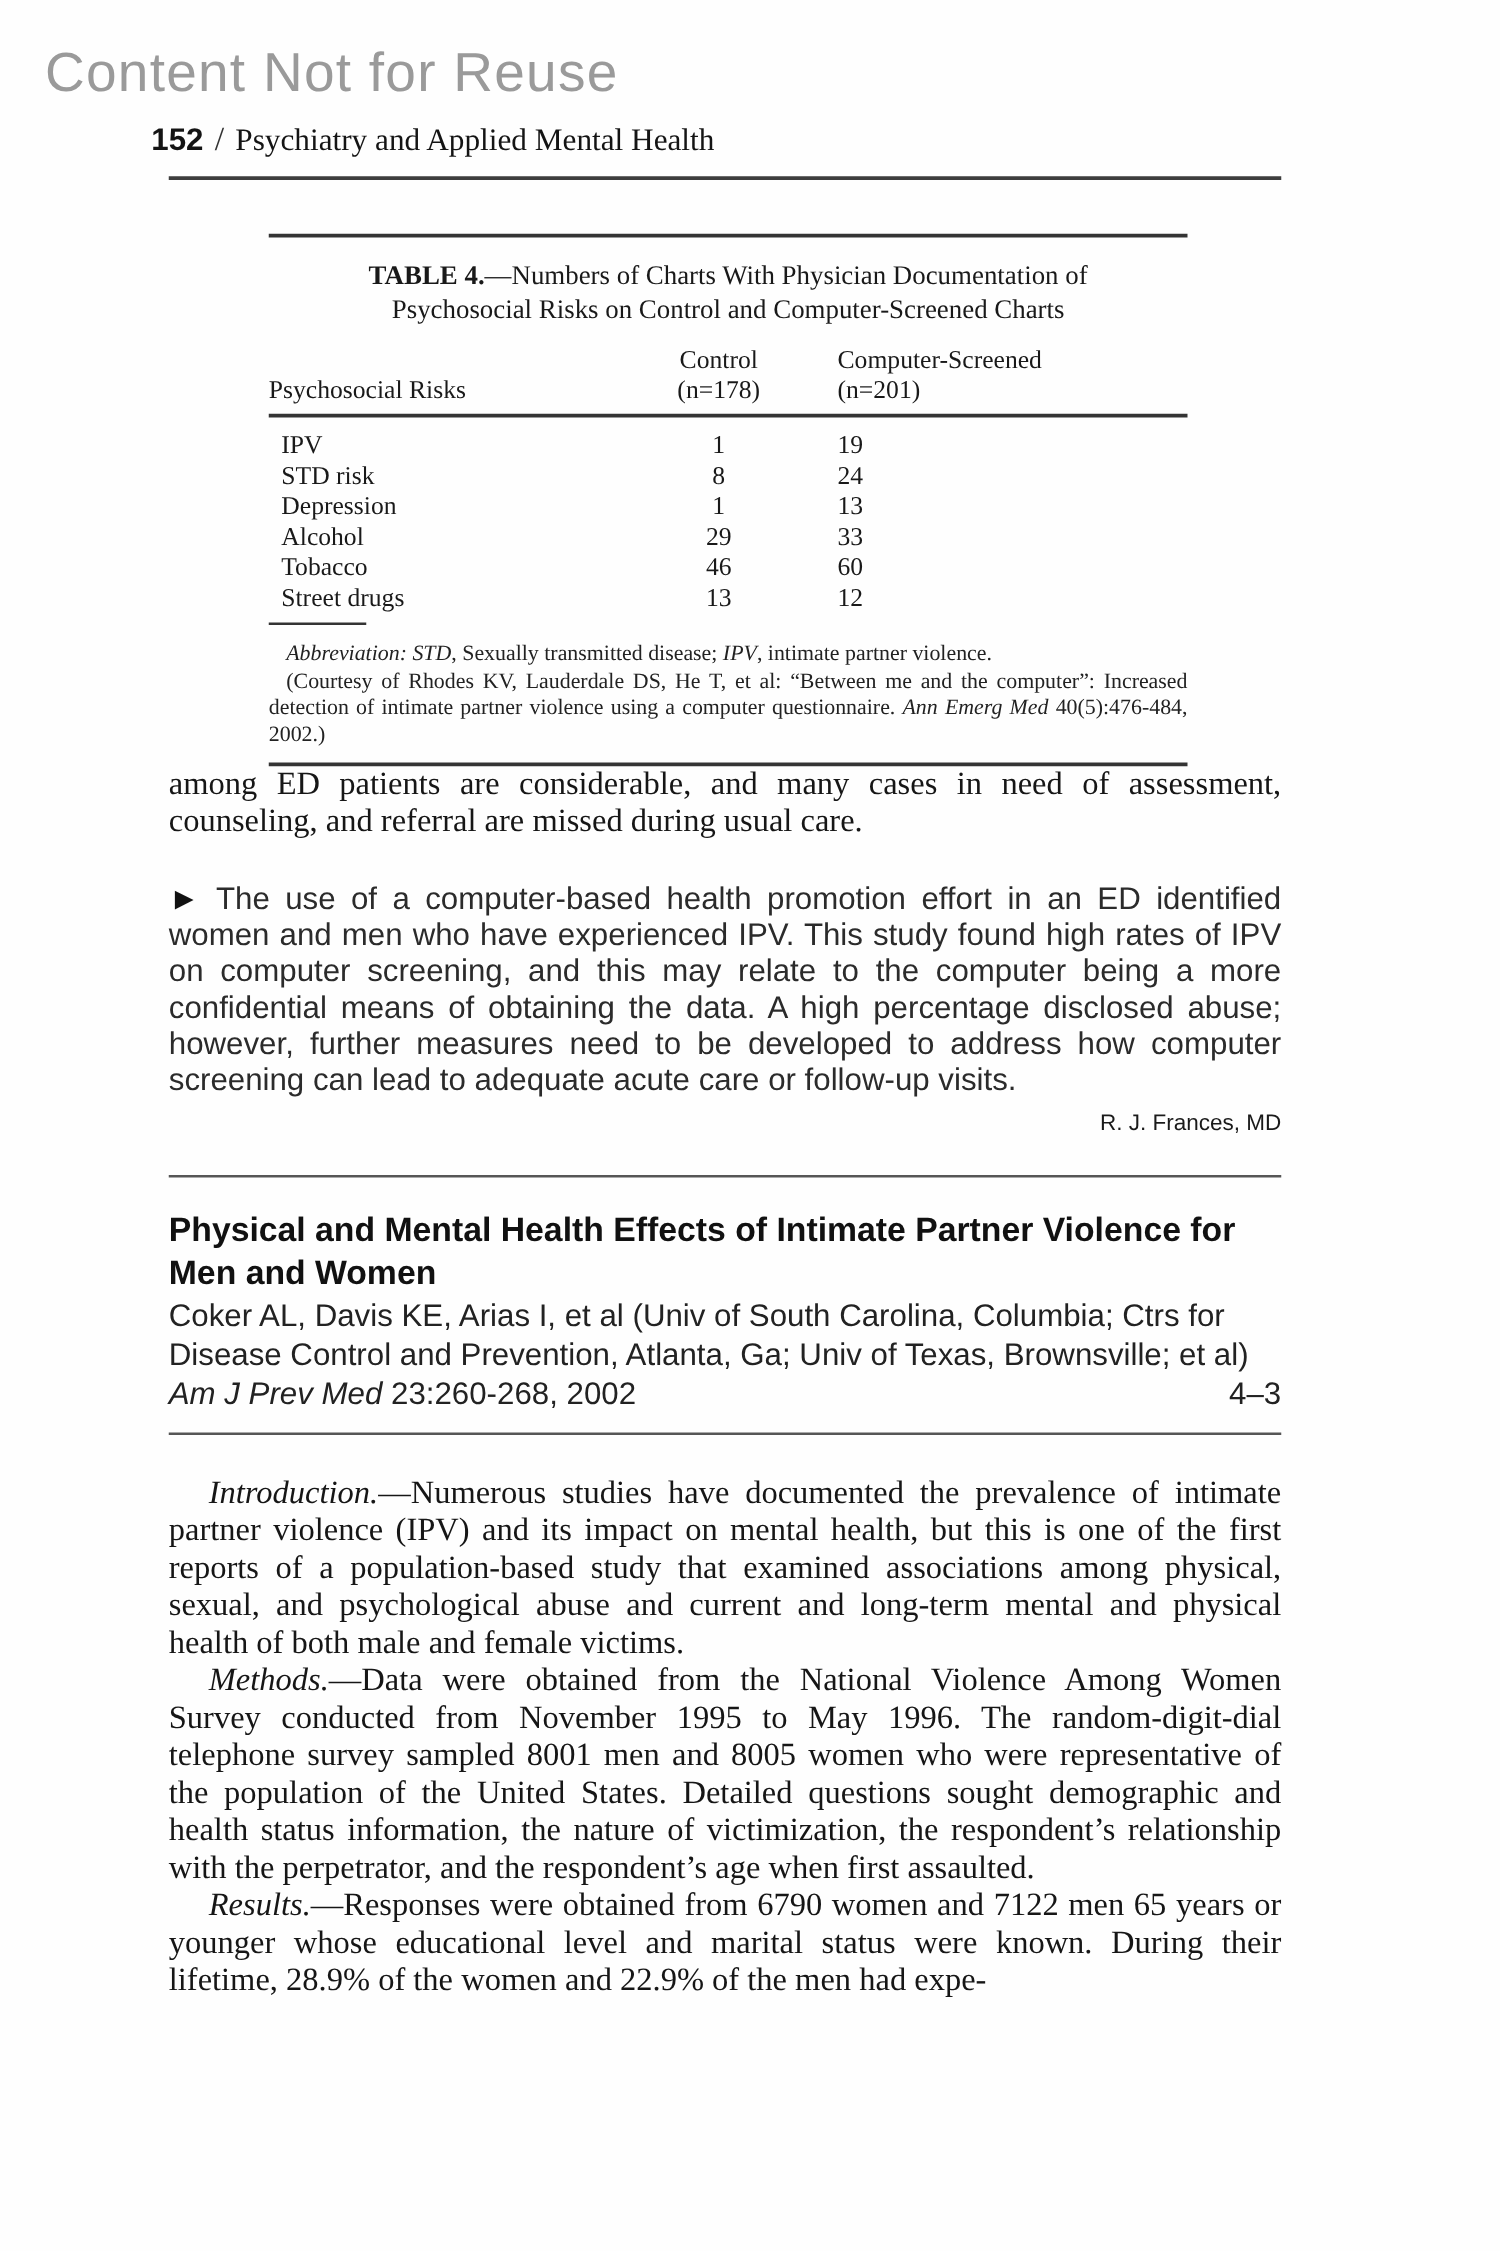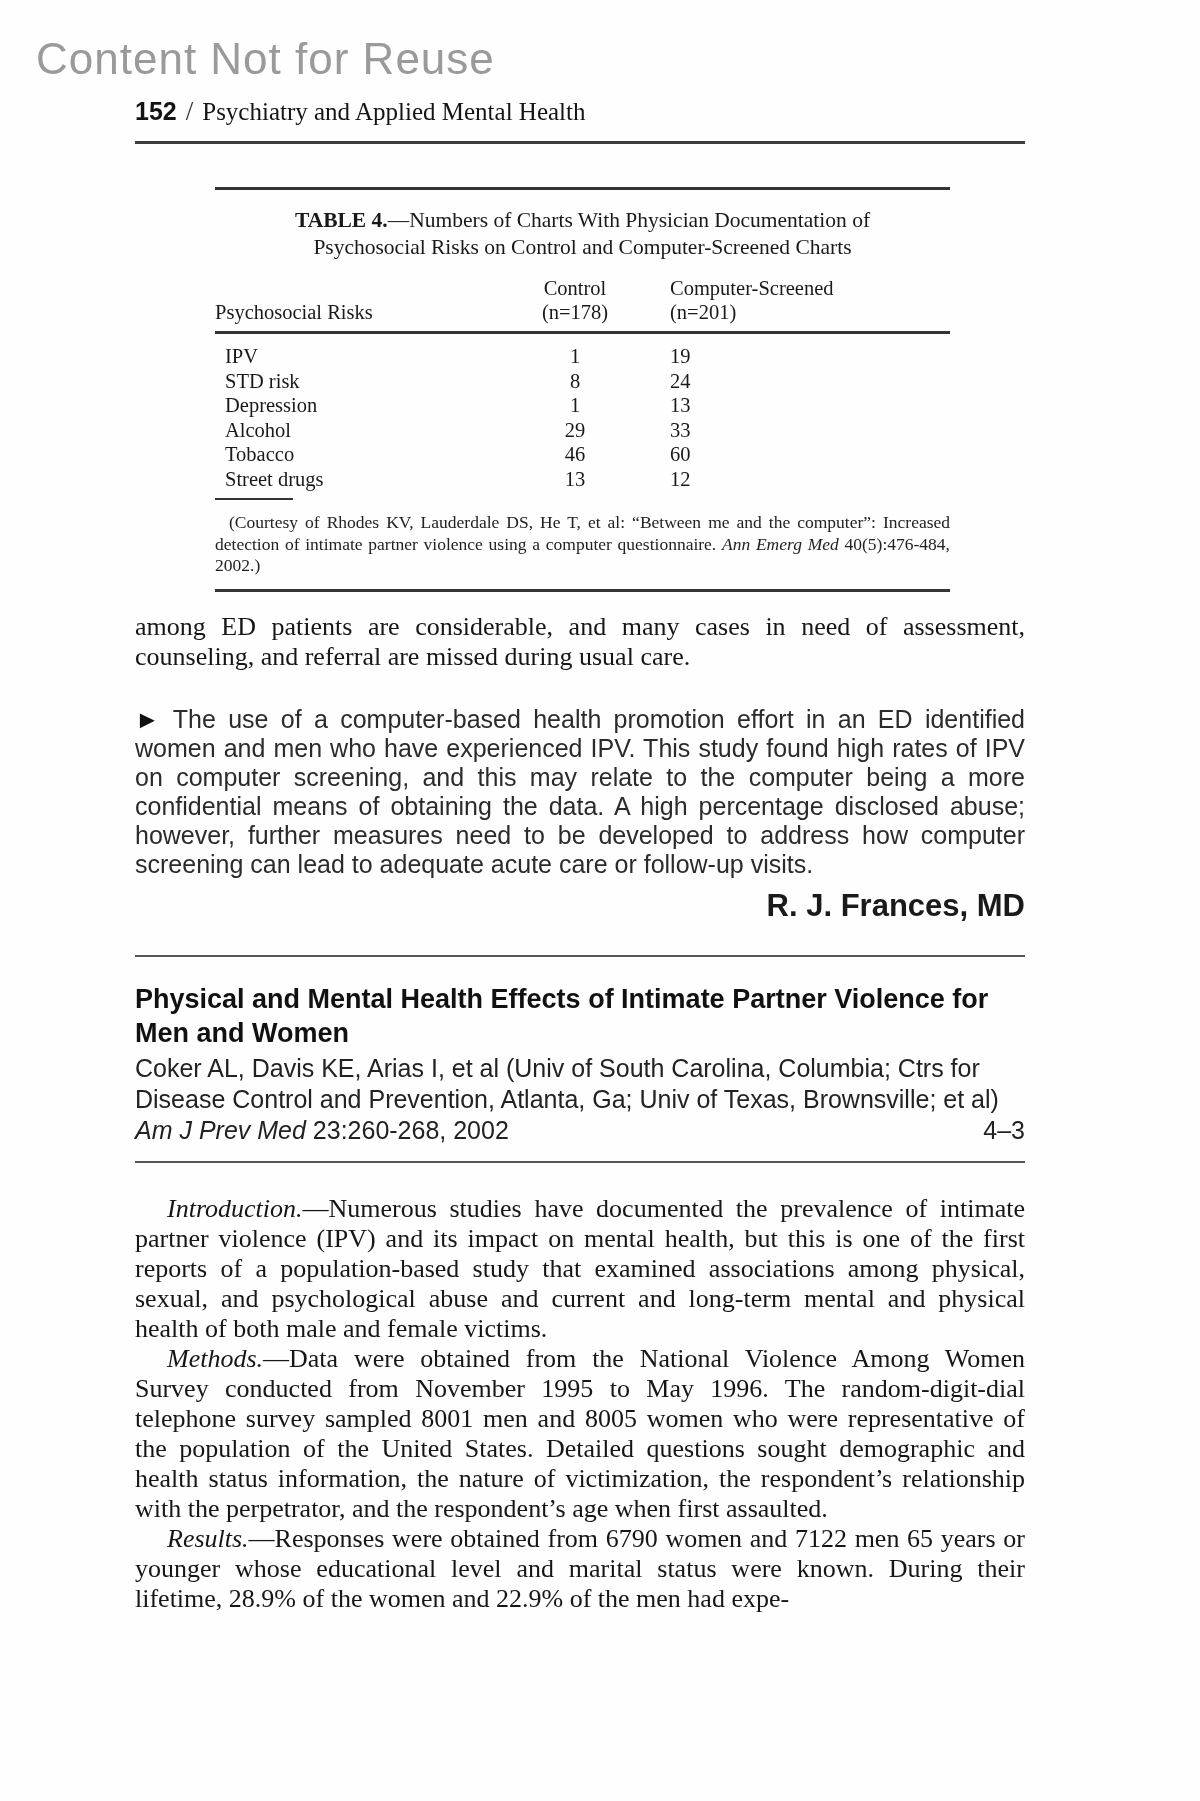--- a/index.html
+++ b/index.html
@@ -14,21 +14,21 @@
   }
 
   
   .watermark {
     position:absolute; left:36px; top:34px;
     font-family:"Liberation Sans", sans-serif;
     font-size:44px; font-weight:400; letter-spacing:1px;
     color:#9a9a9a;
   }
   .page-header {
-    position:absolute; left:135px; top:96px; width:890px;
+    position:absolute; left:121px; top:96px; width:890px;
     font-size:25px; color:#141414; white-space:nowrap;
   }
   .page-num {
     font-family:"Liberation Sans", sans-serif;
     font-weight:700; font-size:25px;
   }
   .slash { font-family:"Liberation Serif", serif; color:#333; margin:0 9px; font-size:27px; }
   .header-rule {
     position:absolute; left:135px; top:141px; width:890px; height:3px;
     background:#3e3e3e;
@@ -66,21 +66,21 @@
   }
   .commentary {
     margin:33px 0 0 0;
     font-family:"Liberation Sans", sans-serif;
     font-size:25px; line-height:29px; text-align:justify; color:#2b2b2b;
   }
   .bullet { margin-right:13px; color:#111; }
   .signature {
     margin-top:9px; text-align:right;
     font-family:"Liberation Sans", sans-serif;
-    font-weight:700; font-size:31px; color:#1a1a1a;
+    font-weight:400; font-size:18px; color:#1a1a1a;
   }
   .rule { height:2px; background:#565656; }
   .rule-top { margin-top:31px; }
   .article-head { margin-top:25px; font-family:"Liberation Sans", sans-serif; }
   .a-title { margin:0; font-size:27px; font-weight:700; line-height:34px; color:#111; }
   .a-authors { margin:3px 0 0 0; font-size:25px; line-height:31px; color:#222; }
   .a-cite { display:flex; justify-content:space-between; font-size:25px; line-height:31px; color:#222; }
   .rule-bottom { margin-top:15px; }
   .sections { margin-top:31px; font-size:26px; line-height:30px; text-align:justify; color:#161616; }
   .sections p { margin:0; text-indent:32px; }
@@ -146,20 +146,21 @@
       <div class="t-row">
         <div class="t-col1">Street drugs</div>
         <div class="t-col2">13</div>
         <div class="t-col3">12</div>
       </div>
     </div>
 
     <div class="t-subrule"></div>
 
     <div class="t-foot">
+      <p><span class="it">Abbreviation: STD</span><span>, Sexually transmitted disease; </span><span class="it">IPV</span><span>, intimate partner violence.</span></p>
       <p><span>(Courtesy of Rhodes KV, Lauderdale DS, He T, et al: “Between me and the computer”: Increased detection of intimate partner violence using a computer questionnaire. </span><span class="it">Ann Emerg Med</span><span> 40(5):476-484, 2002.)</span></p>
     </div>
 
     <div class="trule t-bottom"></div>
   </div>
 
   <div class="flow">
 
     <p class="serif-par">among ED patients are considerable, and many cases in need of assessment, counseling, and referral are missed during usual care.</p>
 

